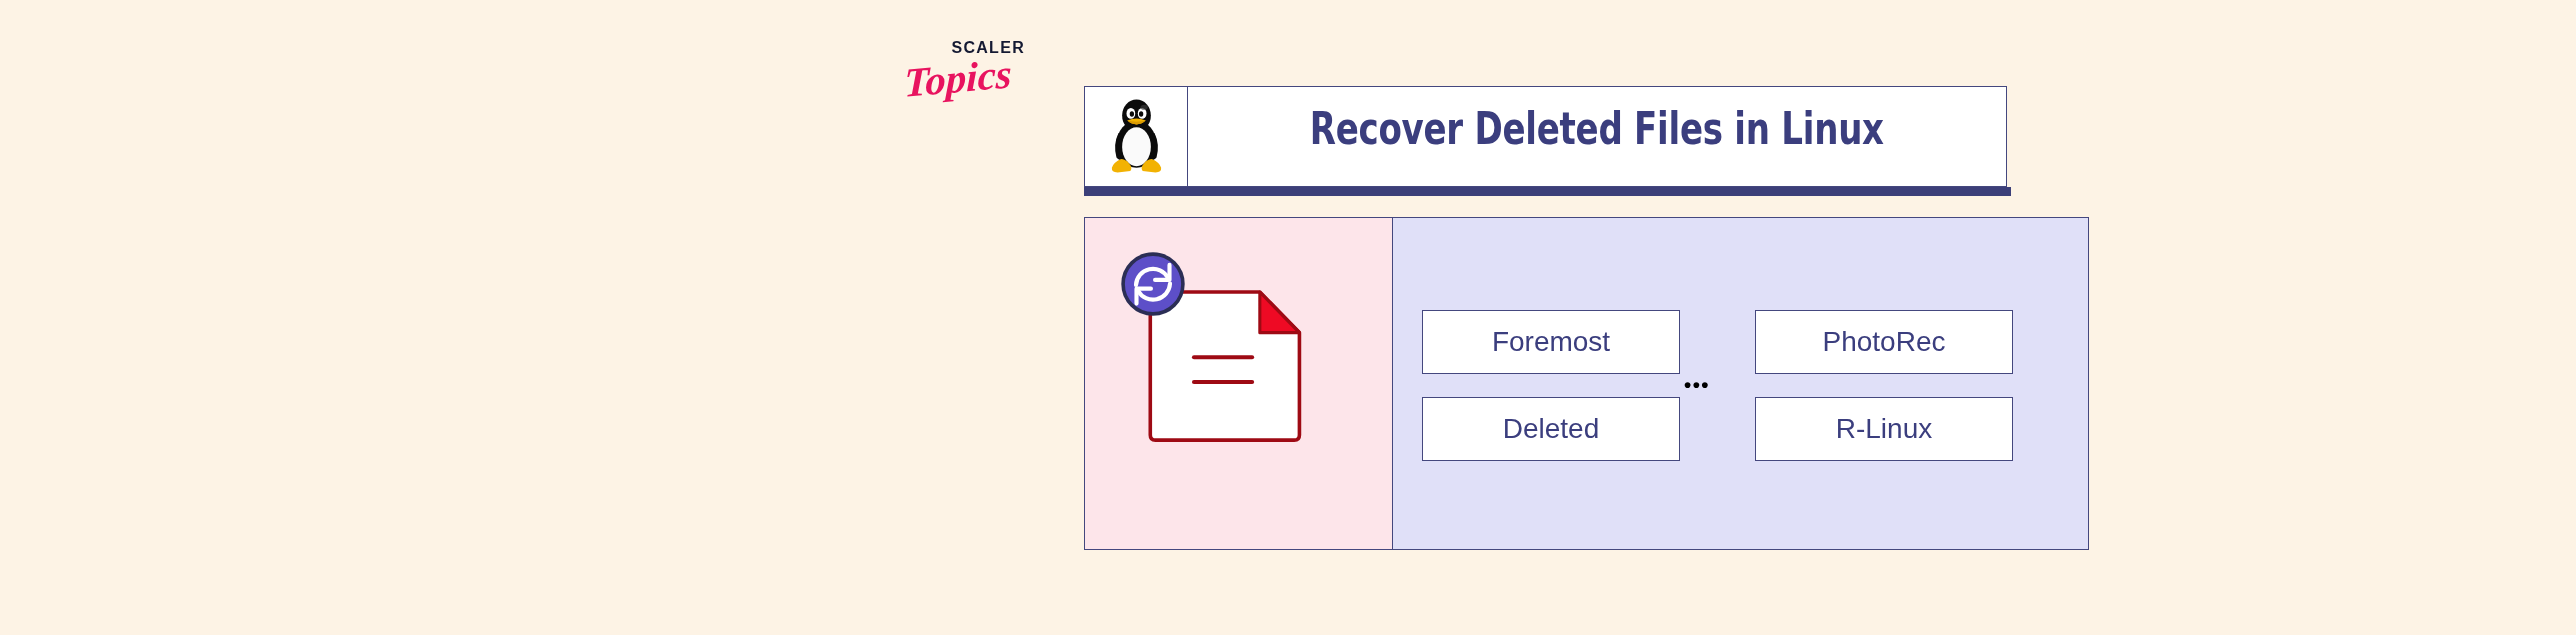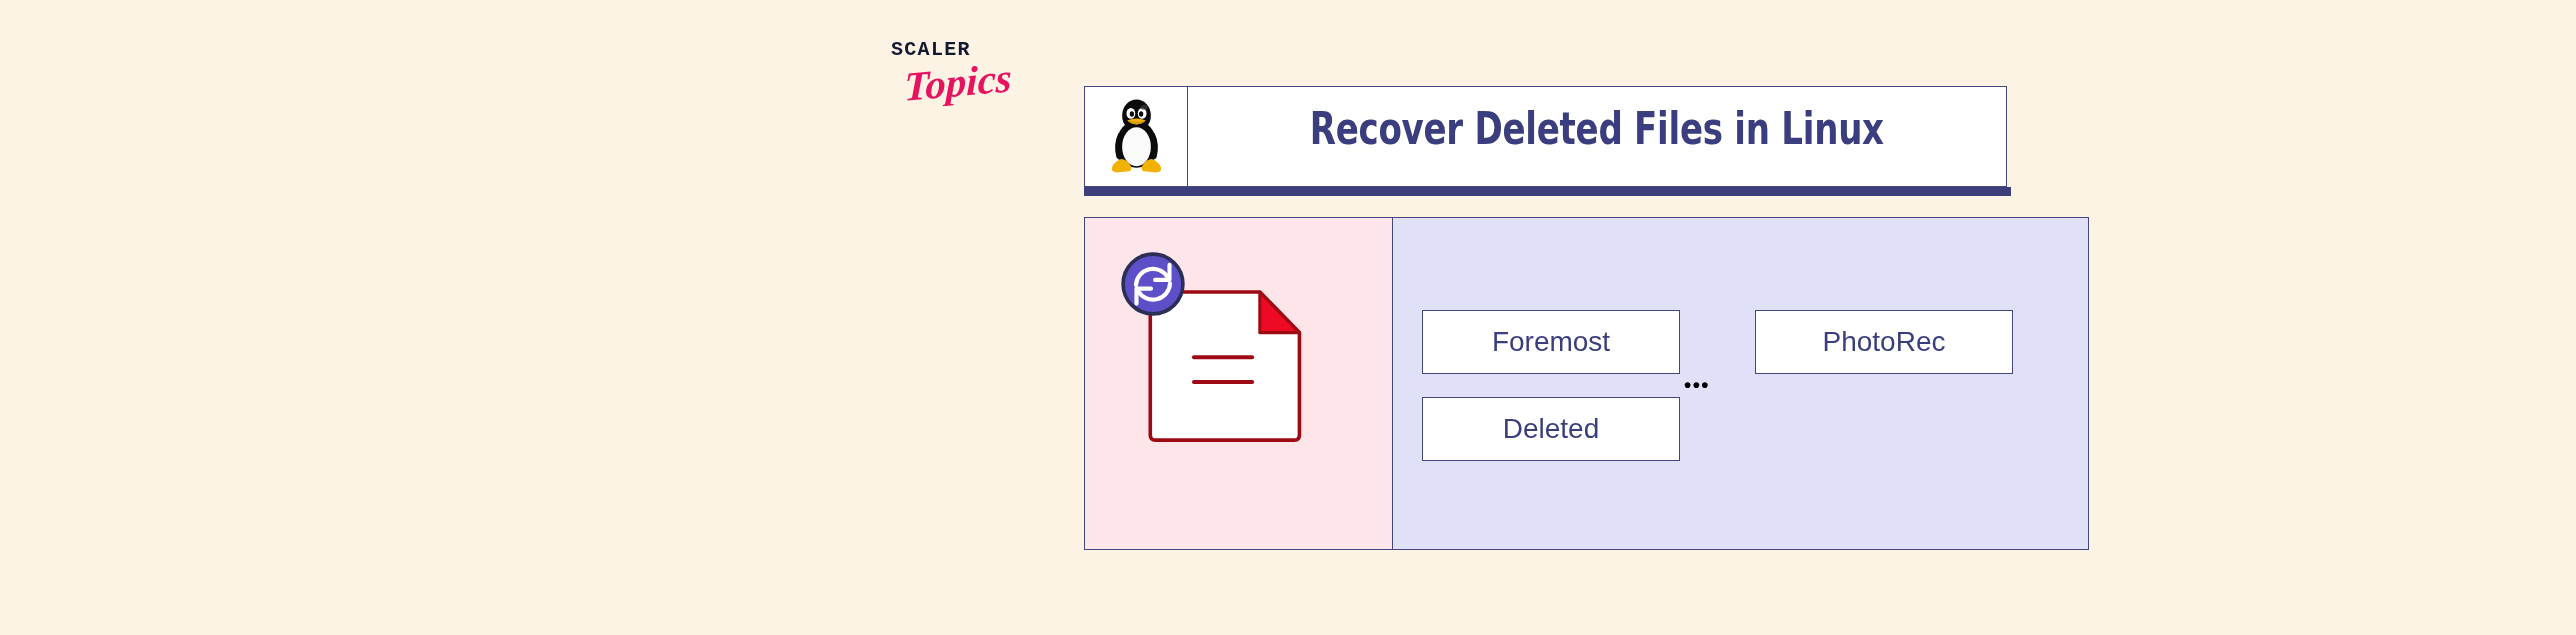--- a/index.html
+++ b/index.html
@@ -17,28 +17,28 @@
 
   
   #brand-logo {
     position: absolute;
     left: 891px;
     top: 40px;
     width: 134px;
     height: 103px;
   }
   #brand-logo .brand-scaler {
-    font-family: Liberation Mono, monospace;
-    font-weight: bold;
-    font-size: 20px;
+    font-family: Liberation Sans, sans-serif;
+    font-weight: bold;
+    font-size: 16px;
     letter-spacing: 1.3px;
     color: #141932;
     line-height: 1;
     display: block;
-    text-align: left;
+    text-align: right;
   }
   #brand-logo .brand-topics {
     display: block;
     font-family: "Liberation Serif", serif;
     font-style: italic;
     font-weight: bold;
     font-size: 41px;
     color: #E8135F;
     line-height: 0.95;
     text-align: center;
@@ -264,18 +264,21 @@
       <div class="tool-box row-0 col-1">
         <span class="tool-box-label">PhotoRec</span>
       </div>
 
       <div id="tool-ellipsis">•••</div>
 
       <div class="tool-box row-1 col-0">
         <span class="tool-box-label">Deleted</span>
       </div>
 
+      <div class="tool-box row-1 col-1">
+        <span class="tool-box-label">R-Linux</span>
+      </div>
 
     </div>
   </div>
 
 </div>
 
 
 </body></html>

